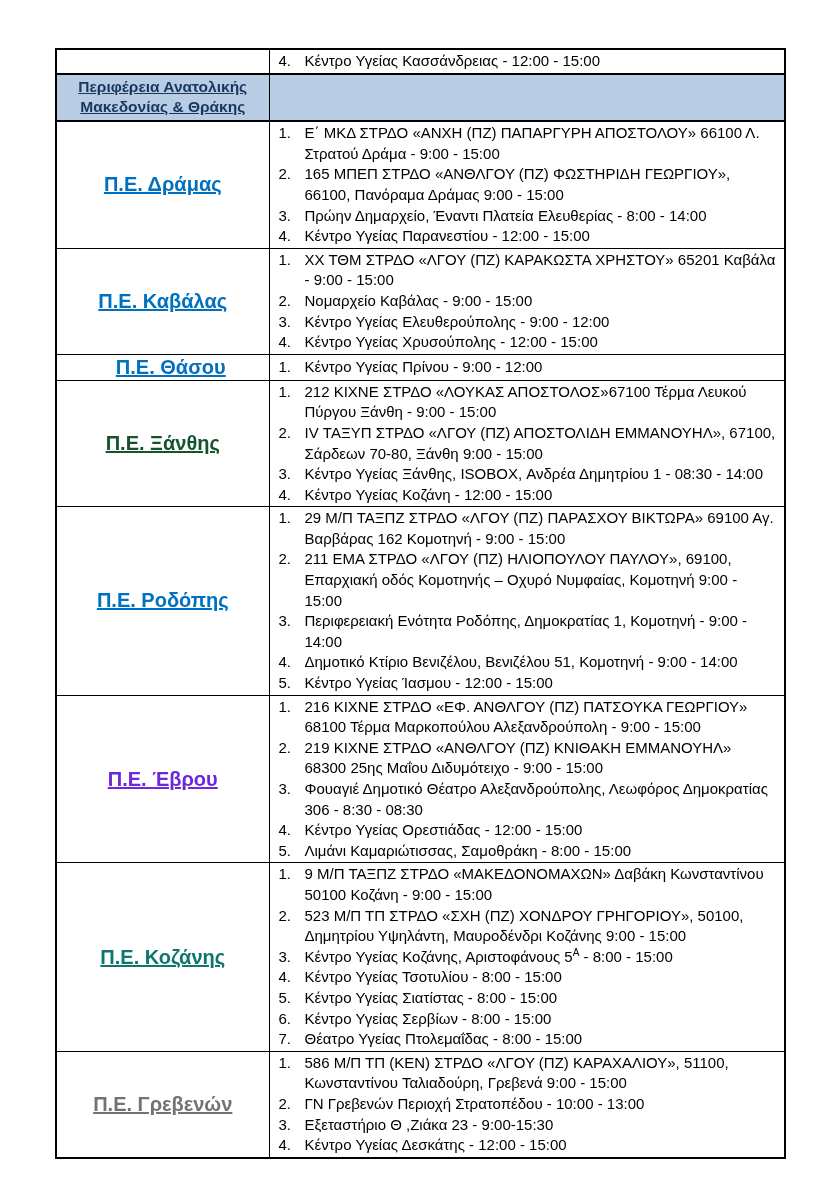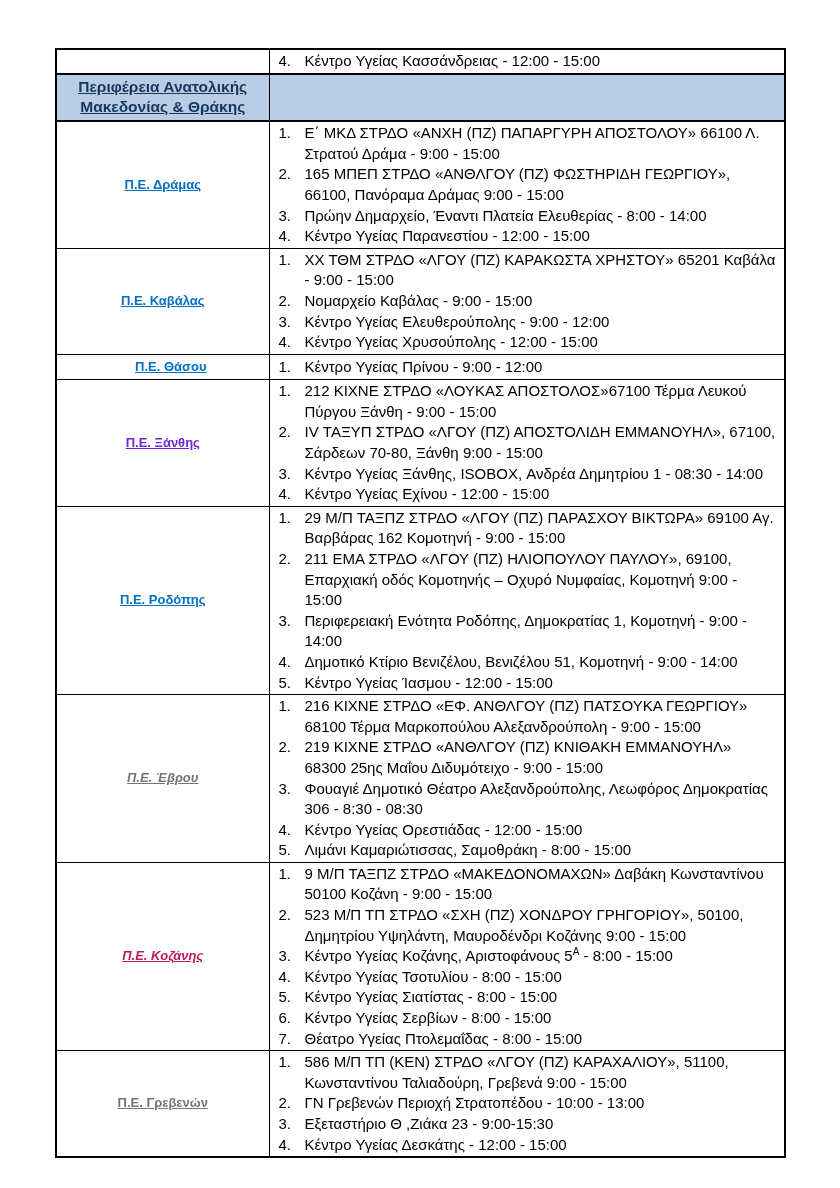--- a/index.html
+++ b/index.html
@@ -20,21 +20,21 @@
   table.loc, table.loc td { border:1.5px solid #000000; }
   table.loc { border-width:2px; }
   td { padding:0; }
   td.region-cell {
     text-align:center;
     vertical-align:middle;
     padding:2px 4px;
   }
   .region-label {
     font-weight:bold;
-    font-size:13px;
+    font-size:20px;
     line-height:20.5px;
     text-decoration:underline;
   }
   tr.section td {
     border-top-width:2.2px;
     border-bottom-width:2.2px;
   }
   .section-label {
     display:inline-block;
     font-weight:bold;
@@ -95,50 +95,50 @@
             <div class="item"><span class="num">4.</span><span class="">Κέντρο Υγείας Χρυσούπολης - </span><span class="useg">12:00 - 15:00</span></div>
           </td>
         </tr>
         <tr>
           <td class="region-cell"><span class="region-label" style="color: rgb(0, 112, 192); padding-left: 16px;">Π.Ε. Θάσου</span></td>
           <td class="items-cell">
             <div class="item"><span class="num">1.</span><span class="">Κέντρο Υγείας Πρίνου - </span><span class="useg">9:00 - 12:00</span></div>
           </td>
         </tr>
         <tr>
-          <td class="region-cell"><span class="region-label" style="color: #6d28d9;">Π.Ε. Ξάνθης</span></td>
+          <td class="region-cell"><span class="region-label" style="color: #14532d;">Π.Ε. Ξάνθης</span></td>
           <td class="items-cell">
             <div class="item"><span class="num">1.</span><span class="">212 ΚΙΧΝΕ ΣΤΡΔΟ «ΛΟΥΚΑΣ ΑΠΟΣΤΟΛΟΣ»67100 Τέρμα Λευκού Πύργου Ξάνθη - </span><span class="useg">9:00 - 15:00</span></div>
             <div class="item"><span class="num">2.</span><span class="">IV ΤΑΞΥΠ ΣΤΡΔΟ «ΛΓΟΥ (ΠΖ) ΑΠΟΣΤΟΛΙΔΗ ΕΜΜΑΝΟΥΗΛ», 67100, Σάρδεων 70-80, Ξάνθη </span><span class="useg">9:00 - 15:00</span></div>
             <div class="item"><span class="num">3.</span><span class="">Κέντρο Υγείας Ξάνθης, ISOBOX, Ανδρέα Δημητρίου 1 - </span><span class="useg">08:30 - 14:00</span></div>
-            <div class="item"><span class="num">4.</span><span class="">Κέντρο Υγείας Εχίνου - </span><span class="useg">12:00 - 15:00</span></div>
+            <div class="item"><span class="num">4.</span><span class="">Κέντρο Υγείας Κοζάνη - </span><span class="useg">12:00 - 15:00</span></div>
           </td>
         </tr>
         <tr>
           <td class="region-cell"><span class="region-label" style="color: rgb(0, 112, 192);">Π.Ε. Ροδόπης</span></td>
           <td class="items-cell">
             <div class="item"><span class="num">1.</span><span class="">29 Μ/Π ΤΑΞΠΖ ΣΤΡΔΟ «ΛΓΟΥ (ΠΖ) ΠΑΡΑΣΧΟΥ ΒΙΚΤΩΡΑ» 69100 Αγ. Βαρβάρας 162 Κομοτηνή - </span><span class="useg">9:00 - 15:00</span></div>
             <div class="item"><span class="num">2.</span><span class="">211 ΕΜΑ ΣΤΡΔΟ «ΛΓΟΥ (ΠΖ) ΗΛΙΟΠΟΥΛΟΥ ΠΑΥΛΟΥ», 69100, Επαρχιακή οδός Κομοτηνής – Οχυρό Νυμφαίας, Κομοτηνή </span><span class="useg">9:00 - 15:00</span></div>
             <div class="item"><span class="num">3.</span><span class="">Περιφερειακή Ενότητα Ροδόπης, Δημοκρατίας 1, Κομοτηνή - </span><span class="useg">9:00 - 14:00</span></div>
             <div class="item"><span class="num">4.</span><span class="">Δημοτικό Κτίριο Βενιζέλου, Βενιζέλου 51, Κομοτηνή - </span><span class="useg">9:00 - 14:00</span></div>
             <div class="item"><span class="num">5.</span><span class="">Κέντρο Υγείας Ίασμου - </span><span class="useg">12:00 - 15:00</span></div>
           </td>
         </tr>
         <tr>
-          <td class="region-cell"><span class="region-label" style="color: #737373; font-style: italic;">Π.Ε. Έβρου</span></td>
+          <td class="region-cell"><span class="region-label" style="color: #6d28d9;">Π.Ε. Έβρου</span></td>
           <td class="items-cell">
             <div class="item"><span class="num">1.</span><span class="">216 ΚΙΧΝΕ ΣΤΡΔΟ «ΕΦ. ΑΝΘΛΓΟΥ (ΠΖ) ΠΑΤΣΟΥΚΑ ΓΕΩΡΓΙΟΥ» 68100 Τέρμα Μαρκοπούλου Αλεξανδρούπολη - </span><span class="useg">9:00 - 15:00</span></div>
             <div class="item"><span class="num">2.</span><span class="">219 ΚΙΧΝΕ ΣΤΡΔΟ «ΑΝΘΛΓΟΥ (ΠΖ) ΚΝΙΘΑΚΗ ΕΜΜΑΝΟΥΗΛ» 68300 25ης Μαΐου Διδυμότειχο - </span><span class="useg">9:00 - 15:00</span></div>
             <div class="item"><span class="num">3.</span><span class="">Φουαγιέ Δημοτικό Θέατρο Αλεξανδρούπολης, Λεωφόρος Δημοκρατίας 306 - </span><span class="useg">8:30 - 08:30</span></div>
             <div class="item"><span class="num">4.</span><span class="">Κέντρο Υγείας Ορεστιάδας - </span><span class="useg">12:00 - 15:00</span></div>
             <div class="item"><span class="num">5.</span><span class="">Λιμάνι Καμαριώτισσας, Σαμοθράκη - </span><span class="useg">8:00 - 15:00</span></div>
           </td>
         </tr>
         <tr>
-          <td class="region-cell"><span class="region-label" style="color: #be185d; font-style: italic;">Π.Ε. Κοζάνης</span></td>
+          <td class="region-cell"><span class="region-label" style="color: #0f766e;">Π.Ε. Κοζάνης</span></td>
           <td class="items-cell">
             <div class="item"><span class="num">1.</span><span class="">9 Μ/Π ΤΑΞΠΖ ΣΤΡΔΟ «ΜΑΚΕΔΟΝΟΜΑΧΩΝ» Δαβάκη Κωνσταντίνου 50100 Κοζάνη - </span><span class="useg">9:00 - 15:00</span></div>
             <div class="item"><span class="num">2.</span><span class="">523 Μ/Π ΤΠ ΣΤΡΔΟ «ΣΧΗ (ΠΖ) ΧΟΝΔΡΟΥ ΓΡΗΓΟΡΙΟΥ», 50100, Δημητρίου Υψηλάντη, Μαυροδένδρι Κοζάνης </span><span class="useg">9:00 - 15:00</span></div>
             <div class="item"><span class="num">3.</span><span class="">Κέντρο Υγείας Κοζάνης, Αριστοφάνους 5</span><sup class=" supseg">Α</sup><span class=""> - </span><span class="useg">8:00 - 15:00</span></div>
             <div class="item"><span class="num">4.</span><span class="">Κέντρο Υγείας Τσοτυλίου - </span><span class="useg">8:00 - 15:00</span></div>
             <div class="item"><span class="num">5.</span><span class="">Κέντρο Υγείας Σιατίστας - </span><span class="useg">8:00 - 15:00</span></div>
             <div class="item"><span class="num">6.</span><span class="">Κέντρο Υγείας Σερβίων - </span><span class="useg">8:00 - 15:00</span></div>
             <div class="item"><span class="num">7.</span><span class="">Θέατρο Υγείας Πτολεμαΐδας - </span><span class="useg">8:00 - 15:00</span></div>
           </td>
         </tr>

